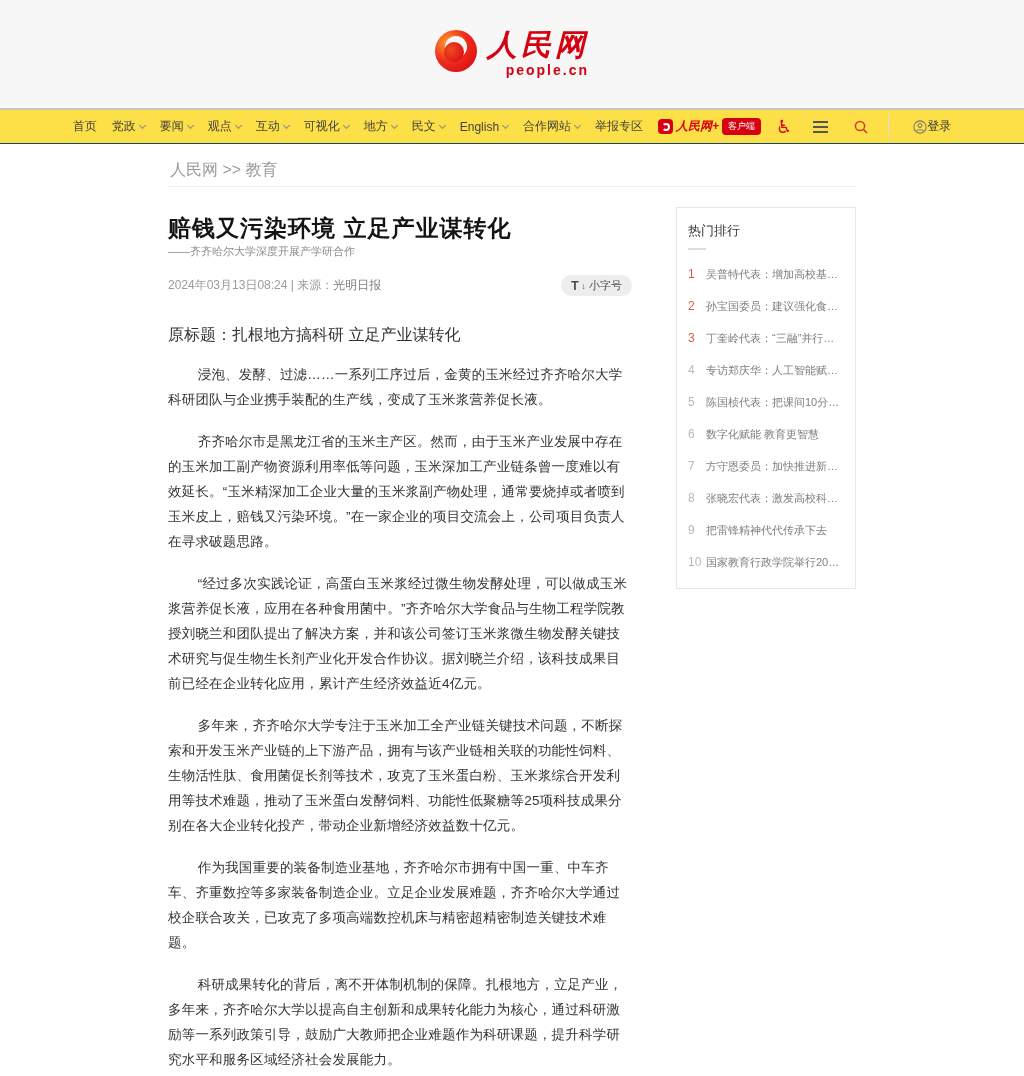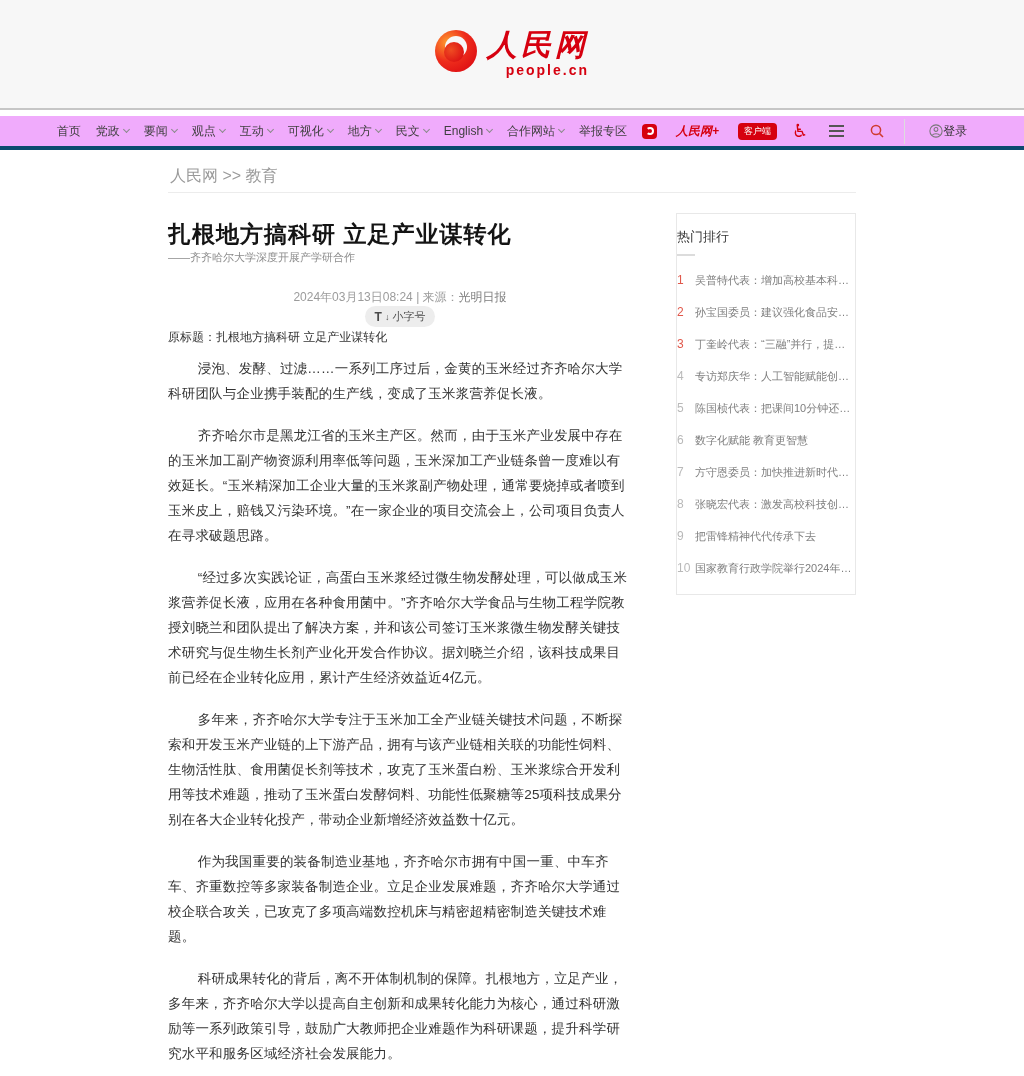--- a/index.html
+++ b/index.html
@@ -15,27 +15,27 @@
   .logo-swirl::before { content: ""; position: absolute; left: 10px; top: 6px; width: 22px; height: 22px;
     border-radius: 50%; background: #f7f7f7; }
   .logo-swirl::after { content: ""; position: absolute; left: 9px; top: 12px; width: 20px; height: 20px;
     border-radius: 50%; background: radial-gradient(circle at 35% 40%, #ef4d22 0%, #d6000f 100%); }
   .logo-textcol { display: flex; flex-direction: column; align-items: flex-end; }
   .logo-cn { color: #d6000f; font-size: 30px; font-weight: bold; font-style: italic; letter-spacing: 4px;
     line-height: 30px; }
   .logo-en { color: #d6000f; font-size: 14px; font-weight: bold; letter-spacing: 2px; margin-top: 2px; }
 
   
-  .nav-bar { height: 34px; background: #f0abfc; border-bottom: 4px solid #0c4a6e;
-    display: flex; align-items: center; justify-content: center; margin-top: 6px; }
+  .nav-bar { height: 34px; background: #fde047; border-bottom: 1px solid #0c4a6e;
+    display: flex; align-items: center; justify-content: center; }
   .nav-inner { display: flex; align-items: center; gap: 15px; font-size: 12px; color: #3f3f3f; }
   .nav-item { display: flex; align-items: center; gap: 4px; cursor: pointer; white-space: nowrap; }
   .chev { display: inline-block; width: 5px; height: 5px; border-right: 1px solid #8a8a8a;
     border-bottom: 1px solid #8a8a8a; transform: rotate(45deg); margin-top: -3px; }
-  .app-badge { display: flex; align-items: center; gap: 19px; cursor: pointer; }
+  .app-badge { display: flex; align-items: center; gap: 3px; cursor: pointer; }
   .badge-ic { width: 15px; height: 15px; border-radius: 4px; background: #d6000f;
     display: flex; align-items: center; justify-content: center; }
   .badge-ic i { display: block; width: 8px; height: 8px; border: 2px solid #fff; border-left-color: transparent;
     border-radius: 50%; }
   .badge-brand { color: #d6000f; font-size: 12px; font-weight: bold; font-style: italic; }
   .badge-pill { background: #d6000f; color: #fff; font-size: 9px; padding: 2px 6px; border-radius: 4px; }
   .a11y { color: #d6000f; font-size: 18px; line-height: 18px; cursor: pointer; }
   .hamburger { width: 15px; height: 2px; background: #555; box-shadow: 0 -5px 0 #555, 0 5px 0 #555;
     margin: 0 6px; cursor: pointer; }
   .search-btn { cursor: pointer; display: flex; align-items: center; margin: 0 4px; }
@@ -44,34 +44,34 @@
 
   
   .content { width: 688px; margin: 0 auto; }
   .breadcrumb { padding: 16px 2px 5px; font-size: 16px; color: #9a9a9a; border-bottom: 1px solid #ececec; }
   .breadcrumb span { cursor: pointer; }
   .main { display: flex; gap: 44px; align-items: flex-start; }
   .article-col { width: 464px; }
 
   .art-title { font-size: 23px; color: #141414; font-weight: 700; letter-spacing: 1px; margin-top: 26px; }
   .art-subtitle { font-size: 11px; color: #8c8c8c; margin-top: 0; }
-  .meta-row { margin-top: 24px; display: flex; justify-content: space-between; align-items: center; flex-direction: column; }
+  .meta-row { margin-top: 16px; display: flex; justify-content: space-between; align-items: center; }
   .meta-left { font-size: 12px; color: #9b9b9b; }
   .meta-left .src { color: #7d7d7d; cursor: pointer; }
   .font-pill { background: #ededed; border-radius: 12px; padding: 3px 10px; font-size: 11px; color: #4a4a4a;
     display: flex; align-items: center; gap: 3px; cursor: pointer; }
   .font-pill b { font-size: 12px; }
   .font-pill .dn { font-size: 9px; color: #4a4a4a; }
-  .orig-title { margin-top: 2px; font-size: 12px; color: #333; }
+  .orig-title { margin-top: 29px; font-size: 16px; color: #333; }
   .art-body p { font-size: 13.5px; color: #333; line-height: 25px; text-indent: 2.2em; margin-top: 17px;
     letter-spacing: 0.2px; }
-  .art-body p:first-child { margin-top: 10px; }
-
-  
-  .sidebar { width: 180px; border: 1px solid #e8e8e8; margin-top: 20px; padding: 14px 0 18px; }
+  .art-body p:first-child { margin-top: 16px; }
+
+  
+  .sidebar { width: 180px; border: 1px solid #e8e8e8; margin-top: 20px; padding: 14px 11px 18px; }
   .sb-title { font-size: 13px; color: #333; }
   .sb-underline { width: 18px; height: 2px; background: #dcdcdc; margin-top: 8px; }
   .sb-list { margin-top: 5px; }
   .sb-item { display: flex; gap: 7px; margin-top: 17px; align-items: baseline; cursor: pointer; }
   .sb-rank { width: 11px; flex: none; font-size: 12px; color: #b9b9b9; }
   .sb-item.top .sb-rank { color: #e0584b; }
   .sb-text { flex: 1; font-size: 11px; color: #7e7e7e; white-space: nowrap; overflow: hidden;
     text-overflow: ellipsis; }
 </style>
 </head>
@@ -162,21 +162,21 @@
 <div class="content">
   <div class="breadcrumb">
     <span>人民网</span>
     <span>&gt;&gt;</span>
     <span>教育</span>
   </div>
 
   <div class="main">
 
     <div class="article-col">
-      <h1 class="art-title">扎根地方搞科研 立足产业谋转化</h1>
+      <h1 class="art-title">赔钱又污染环境 立足产业谋转化</h1>
       <div class="art-subtitle">——齐齐哈尔大学深度开展产学研合作</div>
 
       <div class="meta-row">
         <div class="meta-left">
           <span>2024年03月13日08:24</span>
           <span>|</span>
           <span>来源：</span><span class="src">光明日报</span>
         </div>
         <div class="font-pill">
           <b>T</b>

